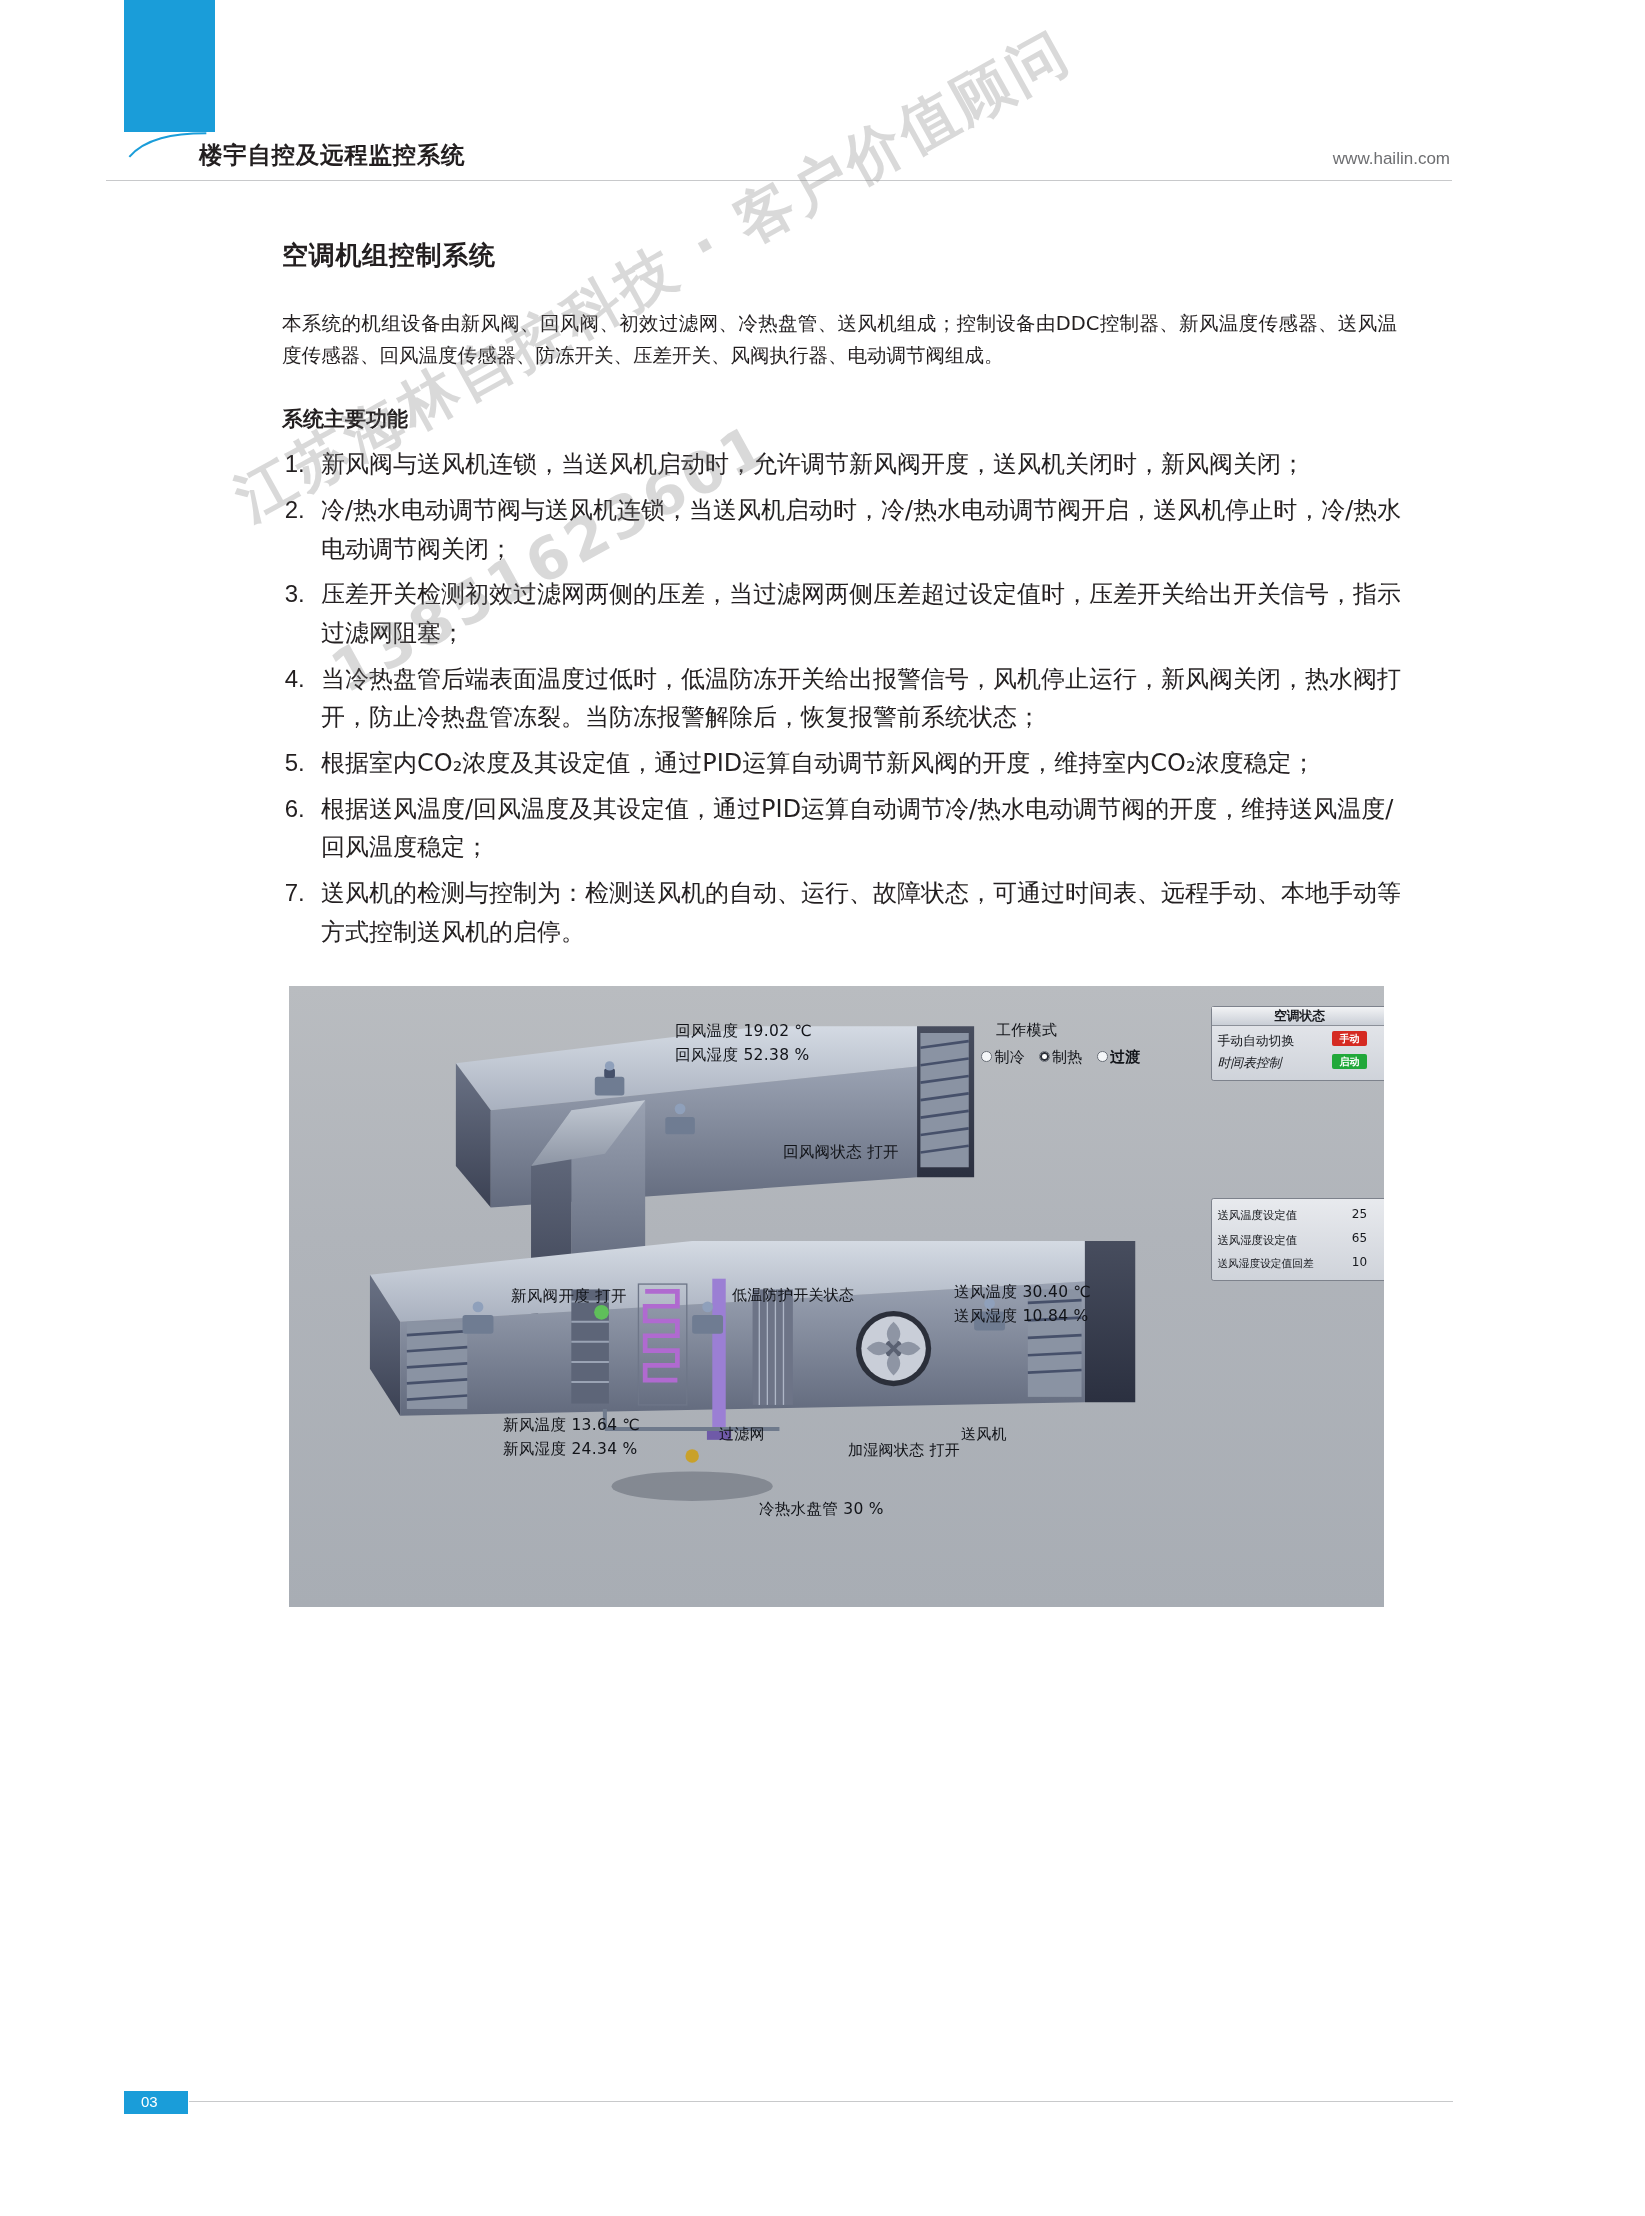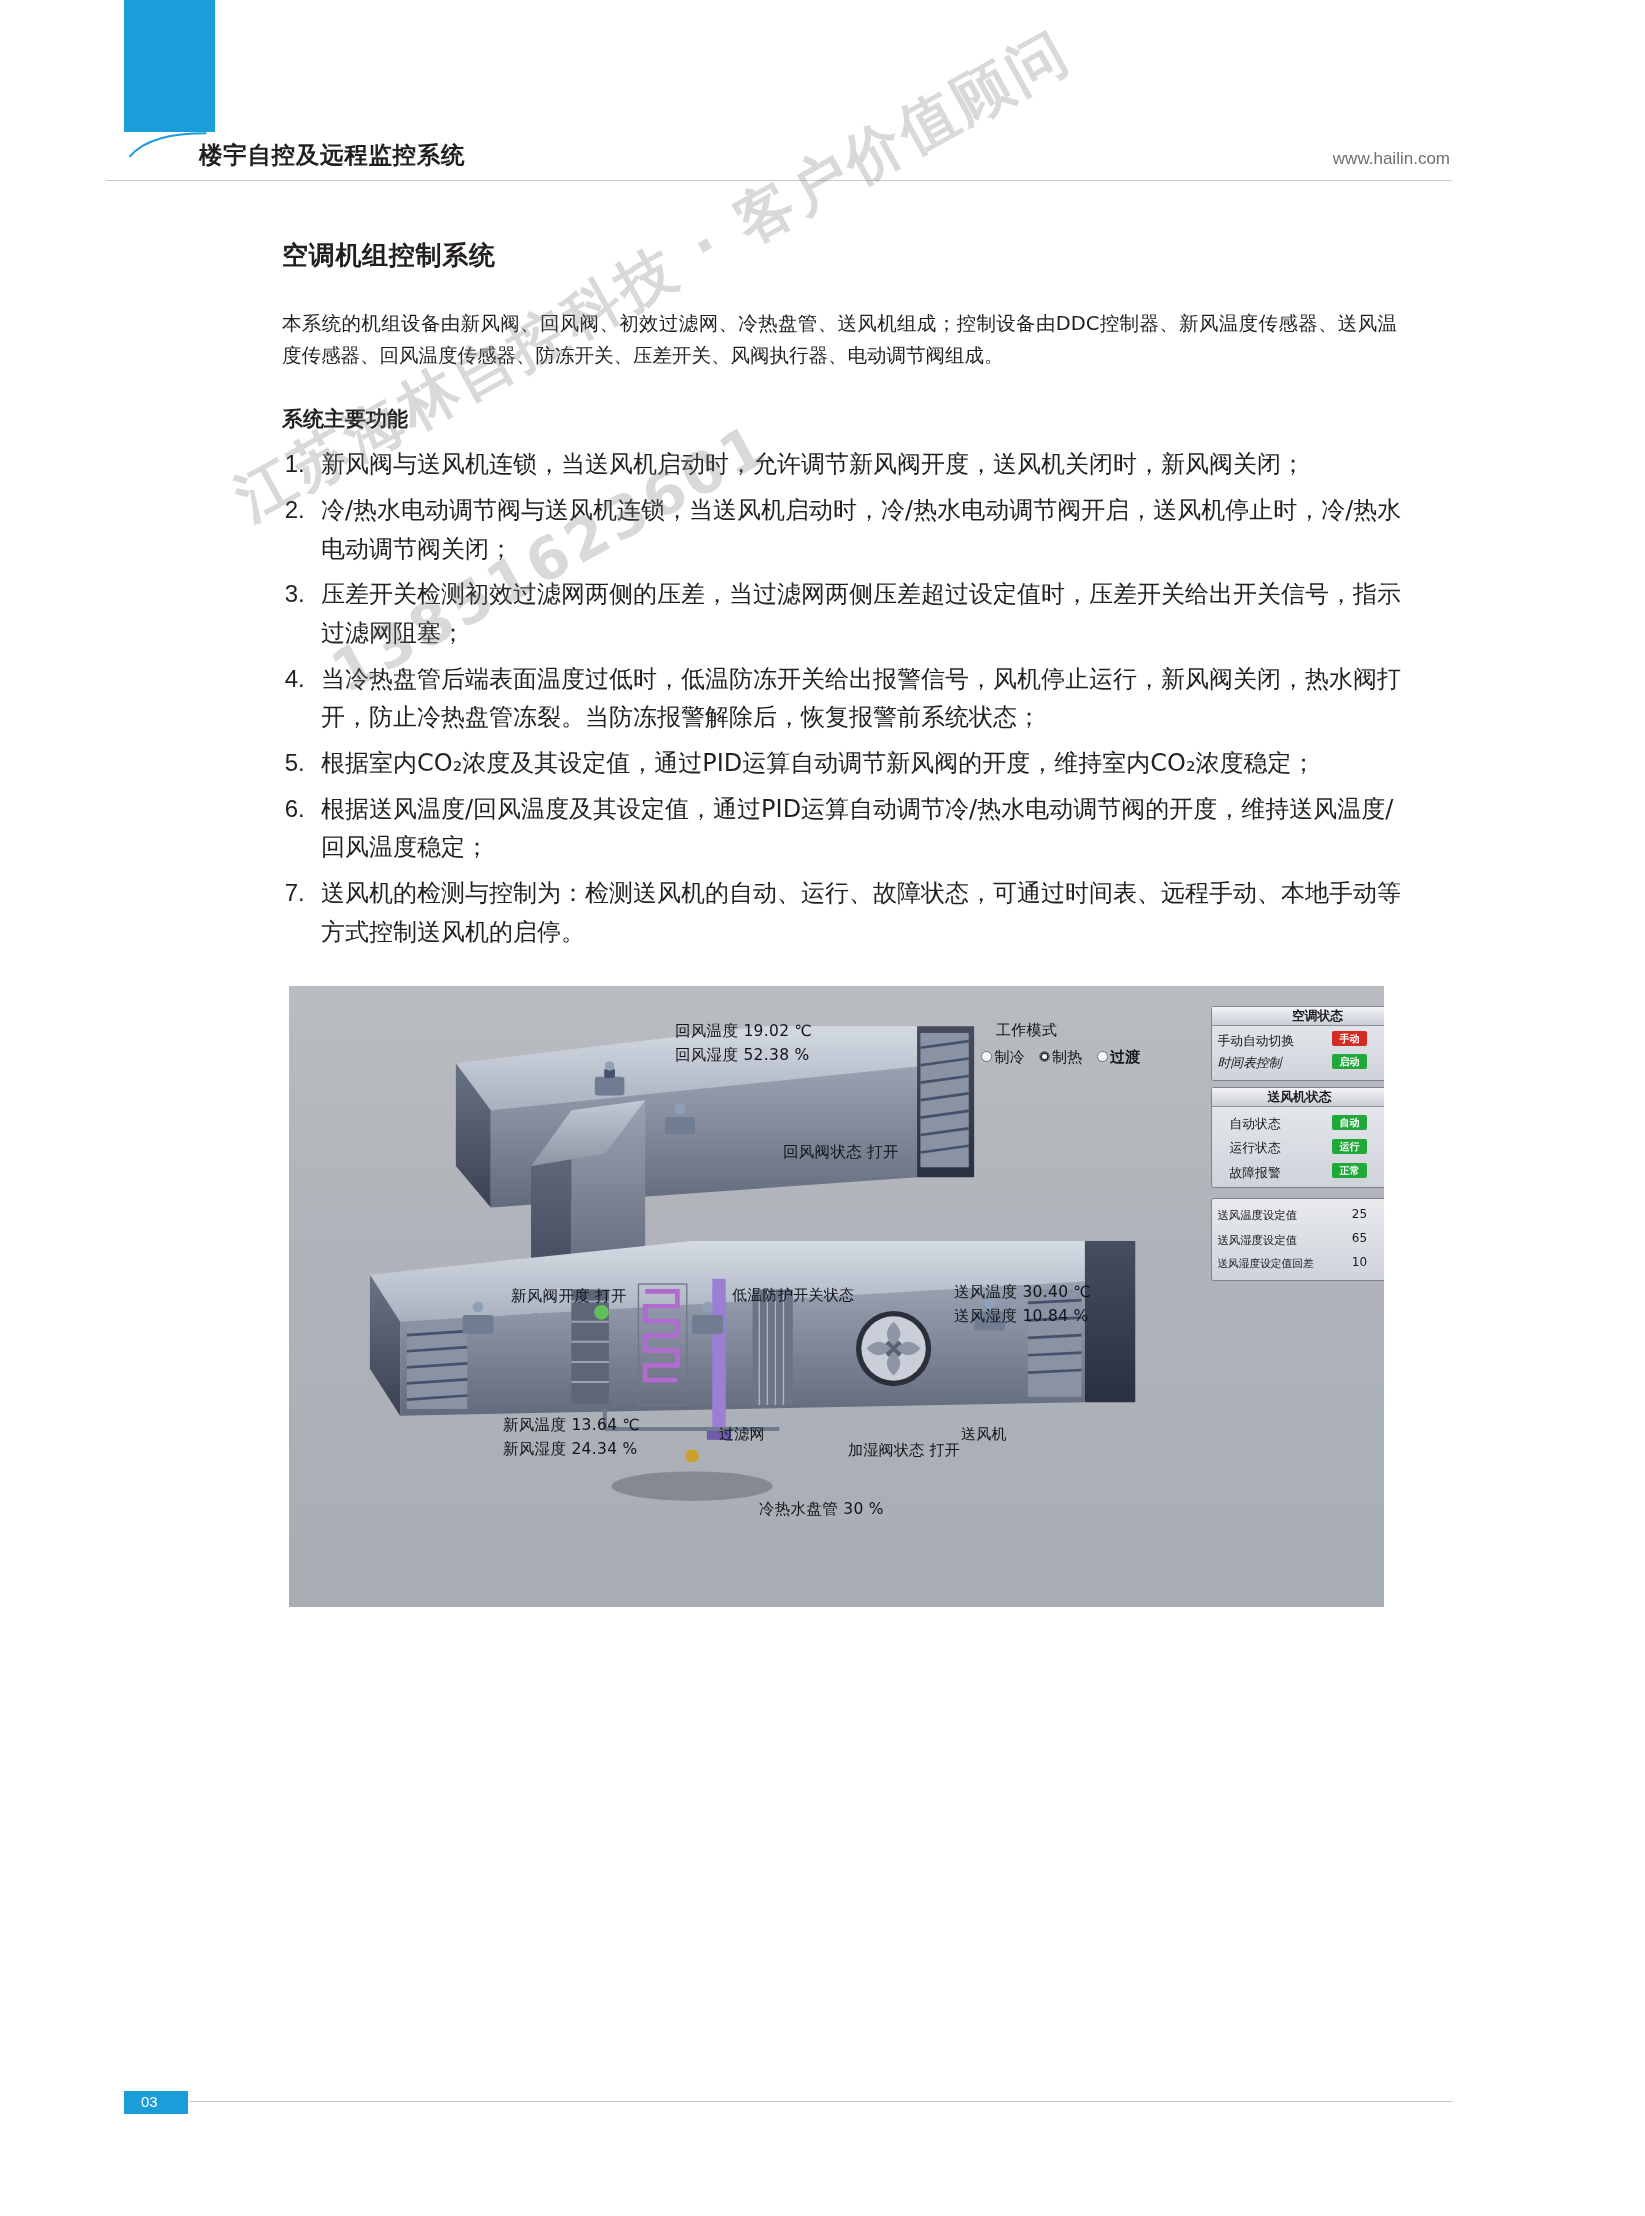--- a/index.html
+++ b/index.html
@@ -448,37 +448,28 @@
   <div class="lbl" style="left:707px; top:35px;">工作模式</div>
   <div style="position:absolute; left:692px; top:62px; width:175px; height:17.5px;">
     <span class="radio-dot" style="left:0px; top:3.4px;"></span>
     <span class="lbl" style="left:13.4px; top:0px;">制冷</span>
     <span class="radio-dot on" style="left:58px; top:3.4px;"></span>
     <span class="lbl" style="left:71px; top:0px;">制热</span>
     <span class="radio-dot" style="left:116px; top:3.4px;"></span>
     <span class="lbl" style="left:129px; top:0px;font-weight:bold;">过渡</span>
   </div>
 
-  <div class="panel" style="left:922px; top:20px; width:175px; height:73px;padding-left:36px;">
+  <div class="panel" style="left:922px; top:20px; width:175px; height:73px;">
     <div class="panel-title">空调状态</div>
     <div class="panel-row" style="top:25.5px;">手动自动切换</div>
     <div class="badge red" style="left:120px; top:24px;">手动</div>
     <div class="panel-row" style="top:48px;font-style:italic;">时间表控制</div>
     <div class="badge green" style="left:120px; top:47px;">启动</div>
   </div>
 
-  <div class="panel" style="left:922px; top:101px; width:175px; height:99px;">
-    <div class="panel-title">送风机状态</div>
-    <div class="panel-row" style="top:28px; left:17.5px;">自动状态</div>
-    <div class="badge green" style="left:120px; top:27px;">自动</div>
-    <div class="panel-row" style="top:52px; left:17.5px;">运行状态</div>
-    <div class="badge green" style="left:120px; top:51px;">运行</div>
-    <div class="panel-row" style="top:77px; left:17.5px;">故障报警</div>
-    <div class="badge green" style="left:120px; top:75px;">正常</div>
-  </div>
 
   <div class="panel" style="left:922px; top:212px; width:175px; height:81px;">
     <div class="panel-row" style="top:9.4px; font-size:11.4px;">送风温度设定值</div>
     <div class="value-box" style="left:132px; top:8px;">25</div>
     <div class="panel-row" style="top:34px; font-size:11.4px;">送风湿度设定值</div>
     <div class="value-box" style="left:132px; top:32px;">65</div>
     <div class="panel-row" style="top:58px; font-size:10.7px;">送风湿度设定值回差</div>
     <div class="value-box" style="left:132px; top:56px;">10</div>
   </div>
 </div>

